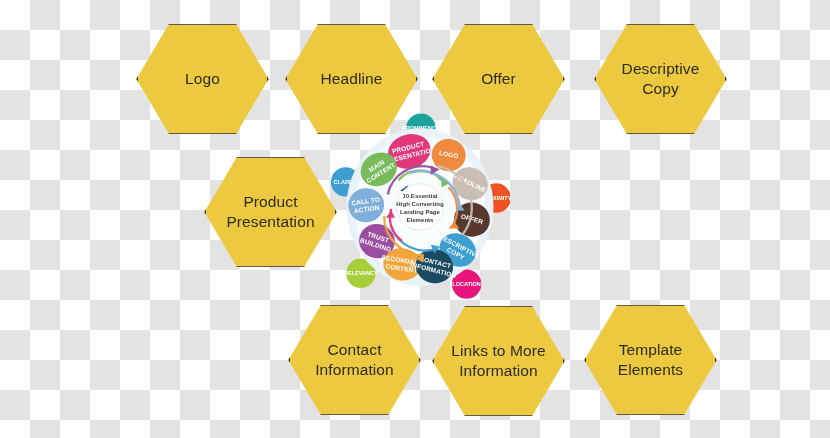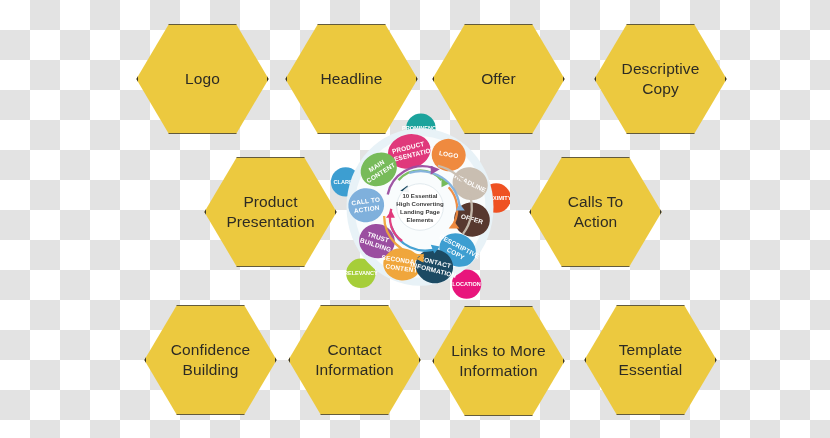--- a/index.html
+++ b/index.html
@@ -97,52 +97,40 @@
     </div>
   </div>
 
   <div class="hexwrap" style="left:203px;top:155px;width:135px;height:114px;">
     <div class="hex">
       <span class="lbl">Product
 Presentation</span>
     </div>
   </div>
 
-  <div class="hexwrap" style="left:528px;top:155px;width:135px;height:114px;">
-    <div class="hex">
-      <span class="lbl">Calls To
-Action</span>
-    </div>
-  </div>
-
-  <div class="hexwrap" style="left:143px;top:303px;width:135px;height:114px;">
-    <div class="hex">
-      <span class="lbl">Confidence
-Building</span>
-    </div>
-  </div>
+
 
   <div class="hexwrap" style="left:287px;top:303px;width:135px;height:114px;">
     <div class="hex">
       <span class="lbl">Contact
 Information</span>
     </div>
   </div>
 
   <div class="hexwrap" style="left:431px;top:304px;width:135px;height:114px;">
     <div class="hex">
       <span class="lbl">Links to More
 Information</span>
     </div>
   </div>
 
   <div class="hexwrap" style="left:583px;top:303px;width:135px;height:114px;">
     <div class="hex">
       <span class="lbl">Template
-Essential</span>
+Elements</span>
     </div>
   </div>
 
   <div id="spiral">
     <svg viewBox="0 0 100 106" xmlns="http://www.w3.org/2000/svg">
 
       <g>
         <circle cx="50.5" cy="9" r="8.2" fill="#1ba39c"></circle>
         <text class="slabel" x="50.5" y="10">PROMINENCE</text>
       </g>

